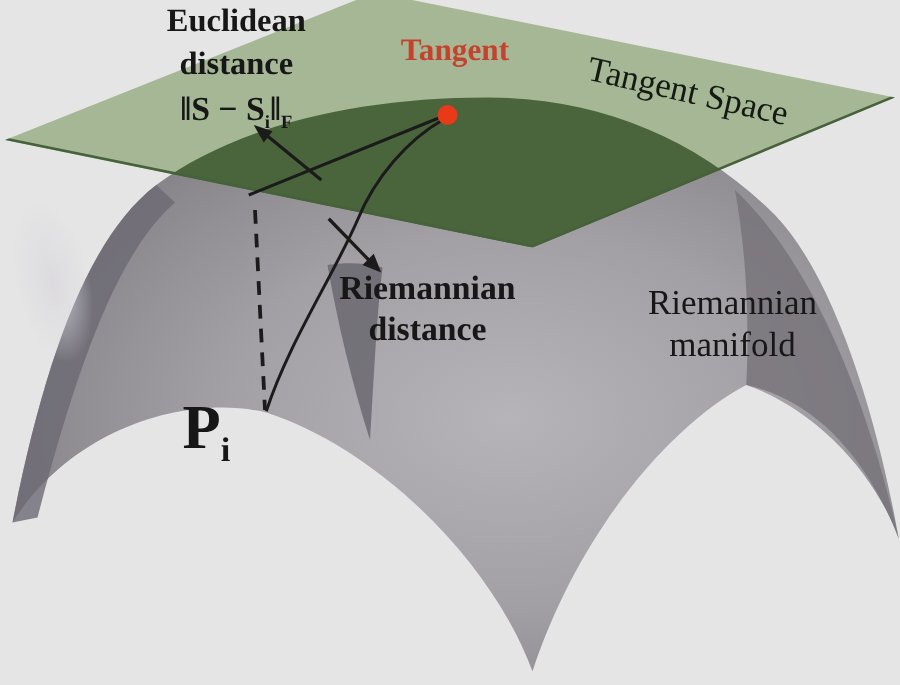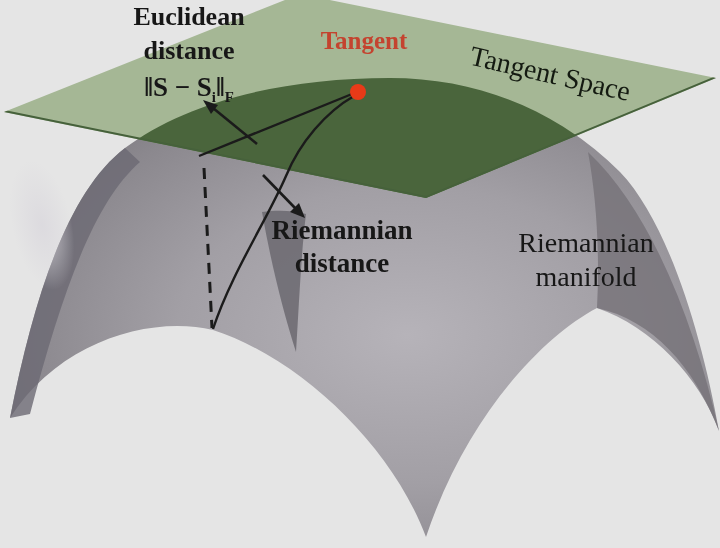--- a/index.html
+++ b/index.html
@@ -109,20 +109,21 @@
     <div class="formula"><span>‖S − S</span><sub>i</sub><span>‖</span><sub>F</sub></div>
   </div>
 
   <div class="txt tpoint">
     <div>Tangent</div>
   </div>
 
   <div class="txt tspace">Tangent Space</div>
 
 
+  <div class="txt plabel"><span>P</span><sub>i</sub></div>
 
   <div class="txt rdist">
     <div>Riemannian</div>
     <div>distance</div>
   </div>
 
   <div class="txt rman">
     <div>Riemannian</div>
     <div>manifold</div>
   </div>

